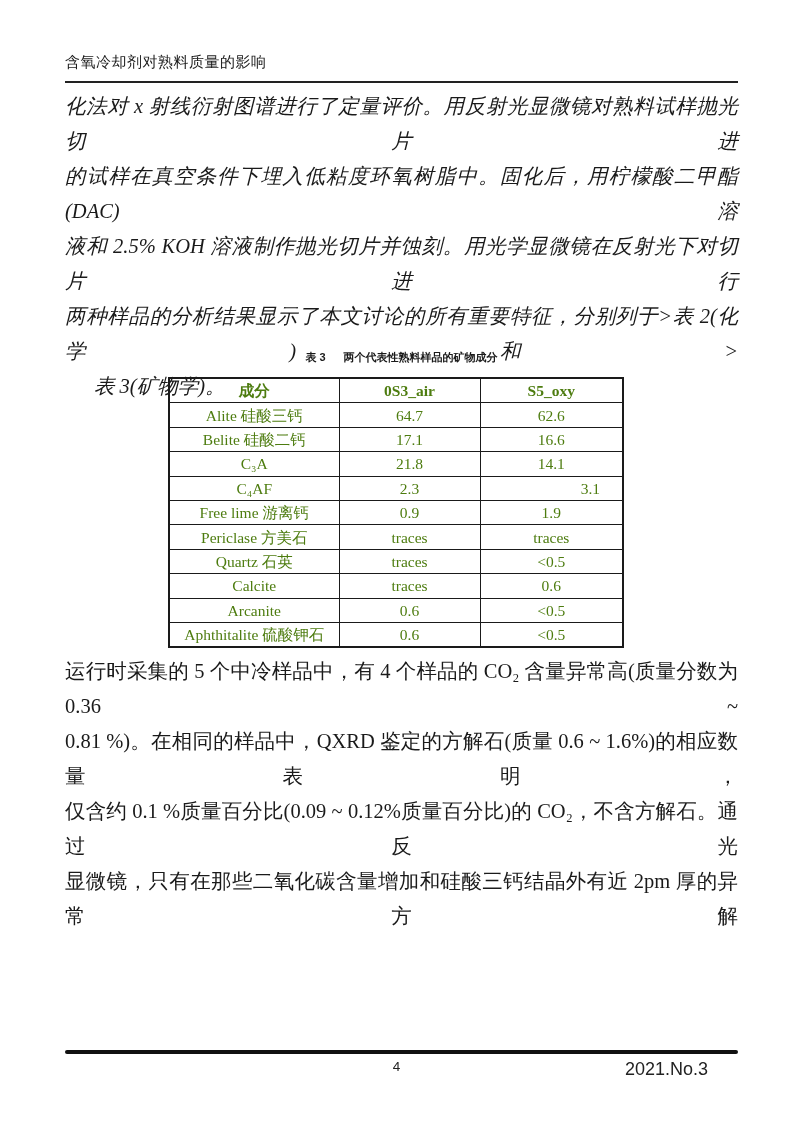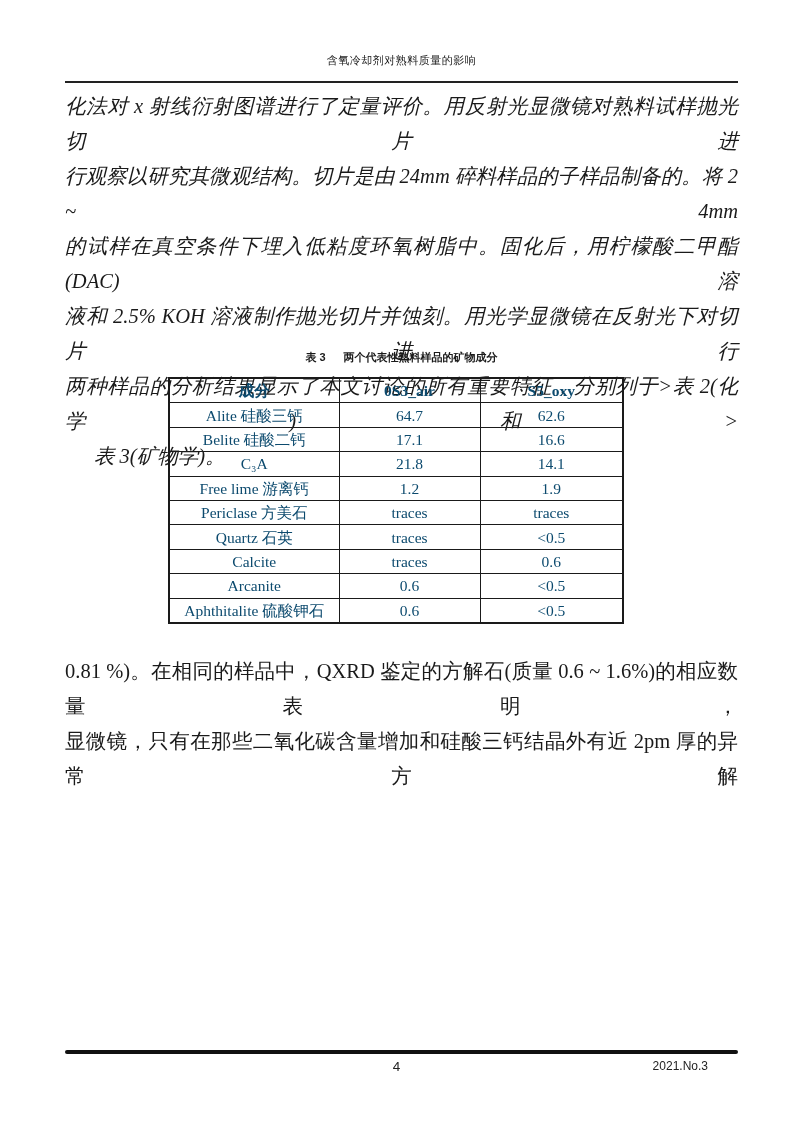--- a/index.html
+++ b/index.html
@@ -9,22 +9,21 @@
     height: 1122px;
     background: #ffffff;
     font-family: "Liberation Serif", "DejaVu Serif", serif;
     color: #1a1a1a;
     overflow: hidden;
   }
   
   .header-title {
     position: absolute;
     top: 53px; left: 65px; width: 673px;
-    text-align: center;
-    font-size: 11px;
+    font-size: 15px;
     letter-spacing: 0.5px;
   }
   .header-rule {
     position: absolute;
     top: 81px; left: 65px; width: 673px; height: 2px;
     background: #222222;
   }
   
   .para {
     position: absolute;
@@ -48,21 +47,21 @@
   }
   .cap-label { margin-right: 18px; }
   
   table.mineral {
     position: absolute;
     top: 377px; left: 168px;
     border-collapse: collapse;
     table-layout: fixed;
     border: 2px solid #1a1a1a;
     font-size: 15.5px;
-    color: #0c4a6e;
+    color: #4d7c0f;
   }
   table.mineral col.c1 { width: 170px; }
   table.mineral col.c2 { width: 141px; }
   table.mineral col.c3 { width: 143px; }
   table.mineral th, table.mineral td {
     border: 1.5px solid #1a1a1a;
     height: 23.4px;
     padding: 0 2px;
     text-align: center;
     vertical-align: middle;
@@ -84,35 +83,34 @@
     top: 1059px; left: 50%;
     transform: translateX(-50%);
     font-family: "Liberation Sans", "DejaVu Sans", sans-serif;
     font-size: 13.5px;
     color: #222222;
   }
   .footer-issue {
     position: absolute;
     top: 1059px; right: 85px;
     font-family: "Liberation Sans", "DejaVu Sans", sans-serif;
-    font-size: 12px;
+    font-size: 18px;
     color: #222222;
   }
 </style>
 </head>
 <body>
 
 <div class="page">
 
   <div class="header-title">含氧冷却剂对熟料质量的影响</div>
   <div class="header-rule"></div>
 
   <div class="para p1">
     <div class="line">化法对 x 射线衍射图谱进行了定量评价。用反射光显微镜对熟料试样抛光切片进</div>
-    <div class="line">行观察以研究其微观结构。切片是由 24mm 碎料样品的子样品制备的。将 2 ~ 4mm</div>
     <div class="line">的试样在真空条件下埋入低粘度环氧树脂中。固化后，用柠檬酸二甲酯(DAC)溶</div>
     <div class="line">液和 2.5% KOH 溶液制作抛光切片并蚀刻。用光学显微镜在反射光下对切片进行</div>
     <div class="line">两种样品的分析结果显示了本文讨论的所有重要特征，分别列于&gt;表 2(化学)和&gt;</div>
     <div class="line end">表 3(矿物学)。</div>
   </div>
 
   <div class="caption">
     <span class="cap-label">表 3</span><span class="cap-title">两个代表性熟料样品的矿物成分</span>
   </div>
 
@@ -139,22 +137,27 @@
         <td>Belite 硅酸二钙</td>
         <td>17.1</td>
         <td>16.6</td>
       </tr>
       <tr>
         <td>C₃A</td>
         <td>21.8</td>
         <td>14.1</td>
       </tr>
       <tr>
+        <td>C₄AF</td>
+        <td>2.3</td>
+        <td class="align-right">3.1</td>
+      </tr>
+      <tr>
         <td>Free lime 游离钙</td>
-        <td>1.2</td>
+        <td>0.9</td>
         <td>1.9</td>
       </tr>
       <tr>
         <td>Periclase 方美石</td>
         <td>traces</td>
         <td>traces</td>
       </tr>
       <tr>
         <td>Quartz 石英</td>
         <td>traces</td>
@@ -172,21 +175,23 @@
       </tr>
       <tr>
         <td>Aphthitalite 硫酸钾石</td>
         <td>0.6</td>
         <td>&lt;0.5</td>
       </tr>
     </tbody>
   </table>
 
   <div class="para p2">
+    <div class="line">运行时采集的 5 个中冷样品中，有 4 个样品的 CO₂ 含量异常高(质量分数为 0.36 ~</div>
     <div class="line">0.81 %)。在相同的样品中，QXRD 鉴定的方解石(质量 0.6 ~ 1.6%)的相应数量表明，</div>
+    <div class="line">仅含约 0.1 %质量百分比(0.09 ~ 0.12%质量百分比)的 CO₂，不含方解石。通过反光</div>
     <div class="line">显微镜，只有在那些二氧化碳含量增加和硅酸三钙结晶外有近 2pm 厚的异常方解</div>
 
   </div>
 
   <div class="footer-rule"></div>
   <div class="footer-page">4</div>
   <div class="footer-issue">2021.No.3</div>
 
 </div>
 

